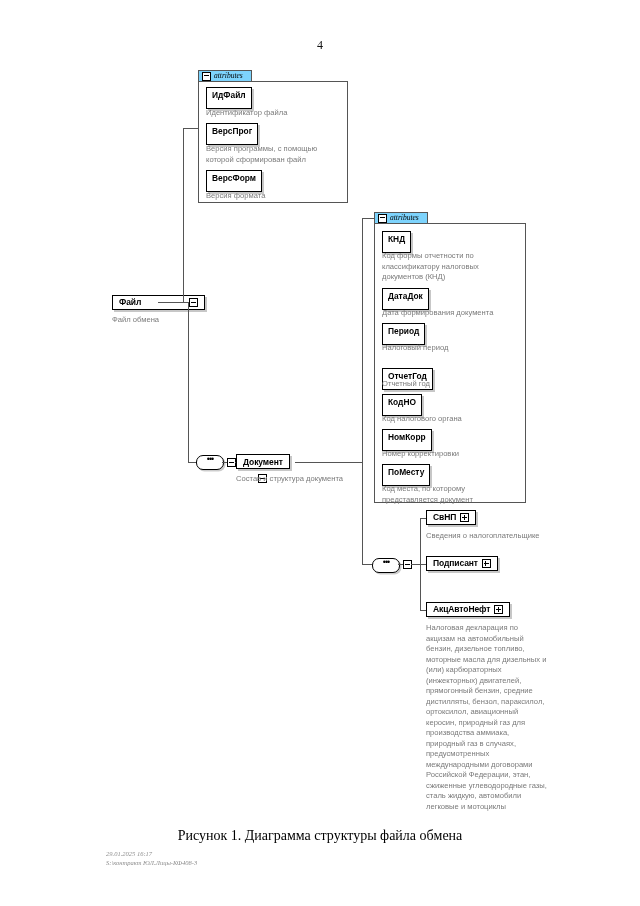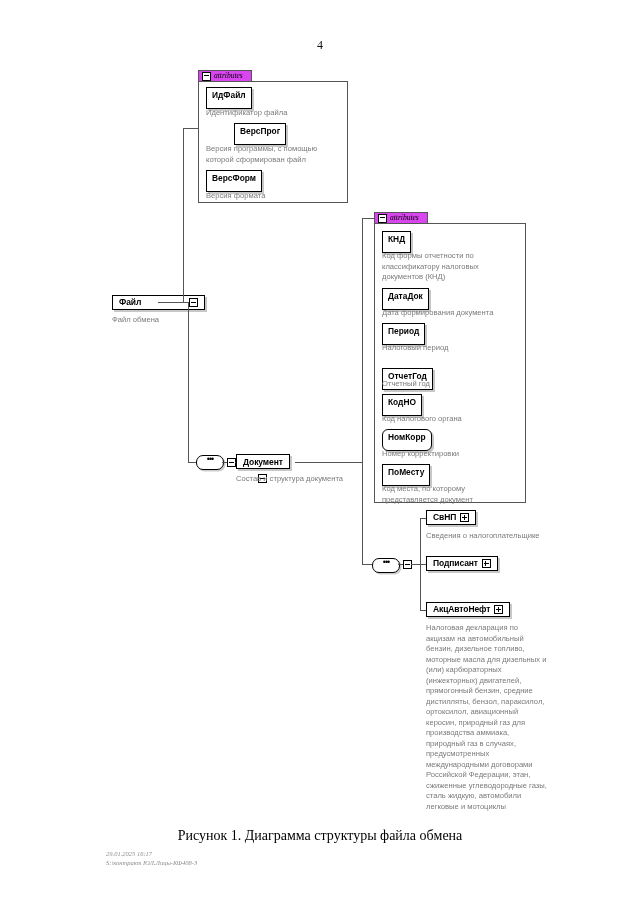--- a/index.html
+++ b/index.html
@@ -99,21 +99,21 @@
   
   .attrbox {
     position: absolute;
     border: 1.3px solid #555;
     background: #fff;
     box-sizing: border-box;
   }
   .attrtab {
     position: absolute;
     border: 1.3px solid #555;
-    background: #d946ef;
+    background: #7dd3fc;
     height: 12px;
     line-height: 12px;
     padding: 0 0 0 3px;
     font-size: 7.5px;
     font-style: italic;
     font-family: "Liberation Serif", serif;
     display: flex;
     align-items: center;
     gap: 3px;
     box-sizing: border-box;
@@ -212,21 +212,21 @@
       <span class="minus"></span>
       <span>attributes</span>
     </div>
     <div class="attrbox" style="left:198px; top:81px; width:150px; height:122px;"></div>
 
     <div class="attr-item" style="left:206px; top:87px;">
       <span>ИдФайл</span>
     </div>
     <div class="desc" style="left:206px; top:108px; width:136px;">Идентификатор файла</div>
 
-    <div class="attr-item" style="left:206px; top:123px;margin-left:28px;">
+    <div class="attr-item" style="left:206px; top:123px;">
       <span>ВерсПрог</span>
     </div>
     <div class="desc" style="left:206px; top:144px; width:138px;">Версия программы, с помощью которой сформирован файл</div>
 
     <div class="attr-item" style="left:206px; top:170px;">
       <span>ВерсФорм</span>
     </div>
     <div class="desc" style="left:206px; top:191px; width:136px;">Версия формата</div>
 
     <div class="node elem" style="left:112px; top:295px;gap:48px;">
@@ -285,21 +285,21 @@
     <div class="attr-item" style="left:382px; top:368px;">
       <span>ОтчетГод</span>
     </div>
     <div class="desc" style="left:382px; top:379px; width:140px;">Отчетный год</div>
 
     <div class="attr-item" style="left:382px; top:394px;">
       <span>КодНО</span>
     </div>
     <div class="desc" style="left:382px; top:414px; width:140px;">Код налогового органа</div>
 
-    <div class="attr-item" style="left:382px; top:429px;border-radius:6px;">
+    <div class="attr-item" style="left:382px; top:429px;">
       <span>НомКорр</span>
     </div>
     <div class="desc" style="left:382px; top:449px; width:140px;">Номер корректировки</div>
 
     <div class="attr-item" style="left:382px; top:464px;">
       <span>ПоМесту</span>
     </div>
     <div class="desc" style="left:382px; top:484px; width:128px;">Код места, по которому представляется документ</div>
 
     <div class="seq" style="left:372px; top:558px;"></div>

